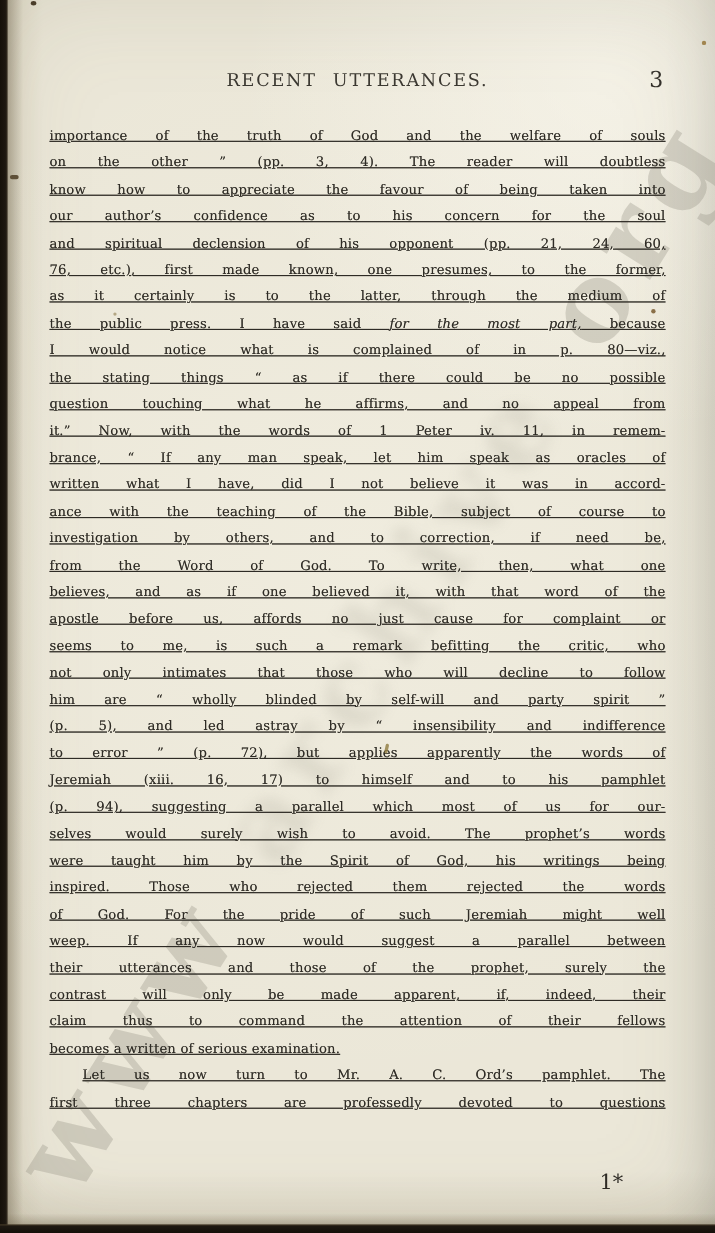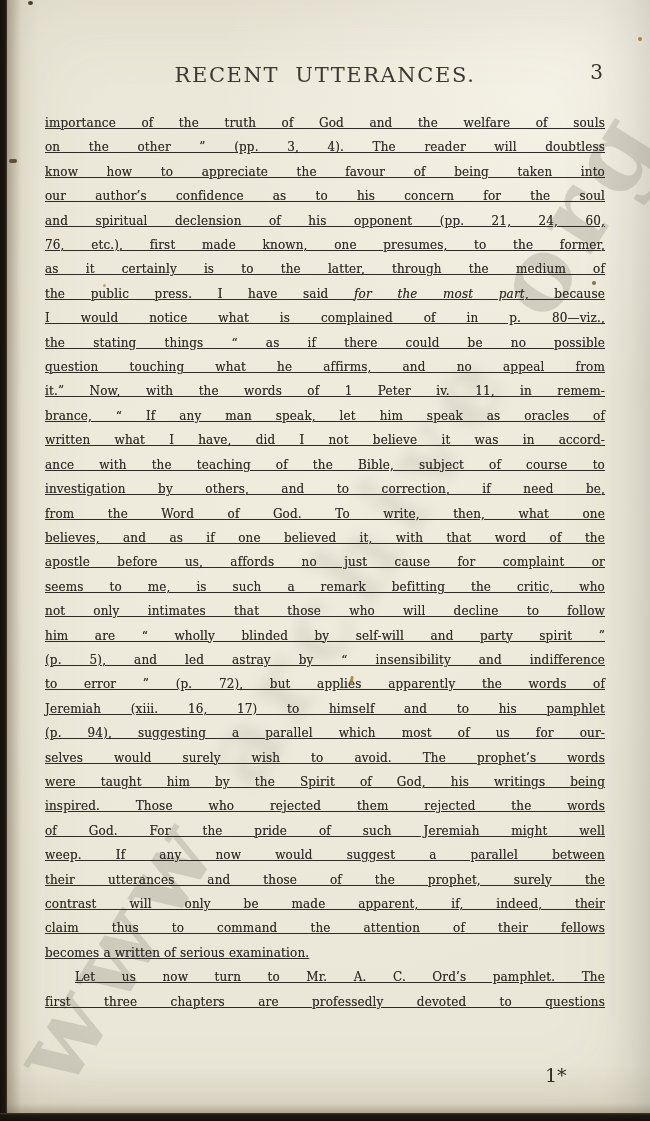--- a/index.html
+++ b/index.html
@@ -46,21 +46,21 @@
   .edge-bottom-shadow {
     position: absolute; left: 0; bottom: 8px; width: 650px; height: 10px;
     background: linear-gradient(0deg, rgba(100,88,62,0.30), rgba(100,88,62,0));
     z-index: 5;
   }
 
   .running-header {
     position: absolute;
     left: 45px; top: 63px; width: 560px;
     text-align: center;
-    font-size: 21px;
+    font-size: 16px;
     letter-spacing: 1.6px;
     word-spacing: 8px;
     color: #3b3831;
     z-index: 3;
   }
   .page-number {
     position: absolute;
     top: 60px; right: 47px;
     font-size: 20px;
     color: #33302a;

